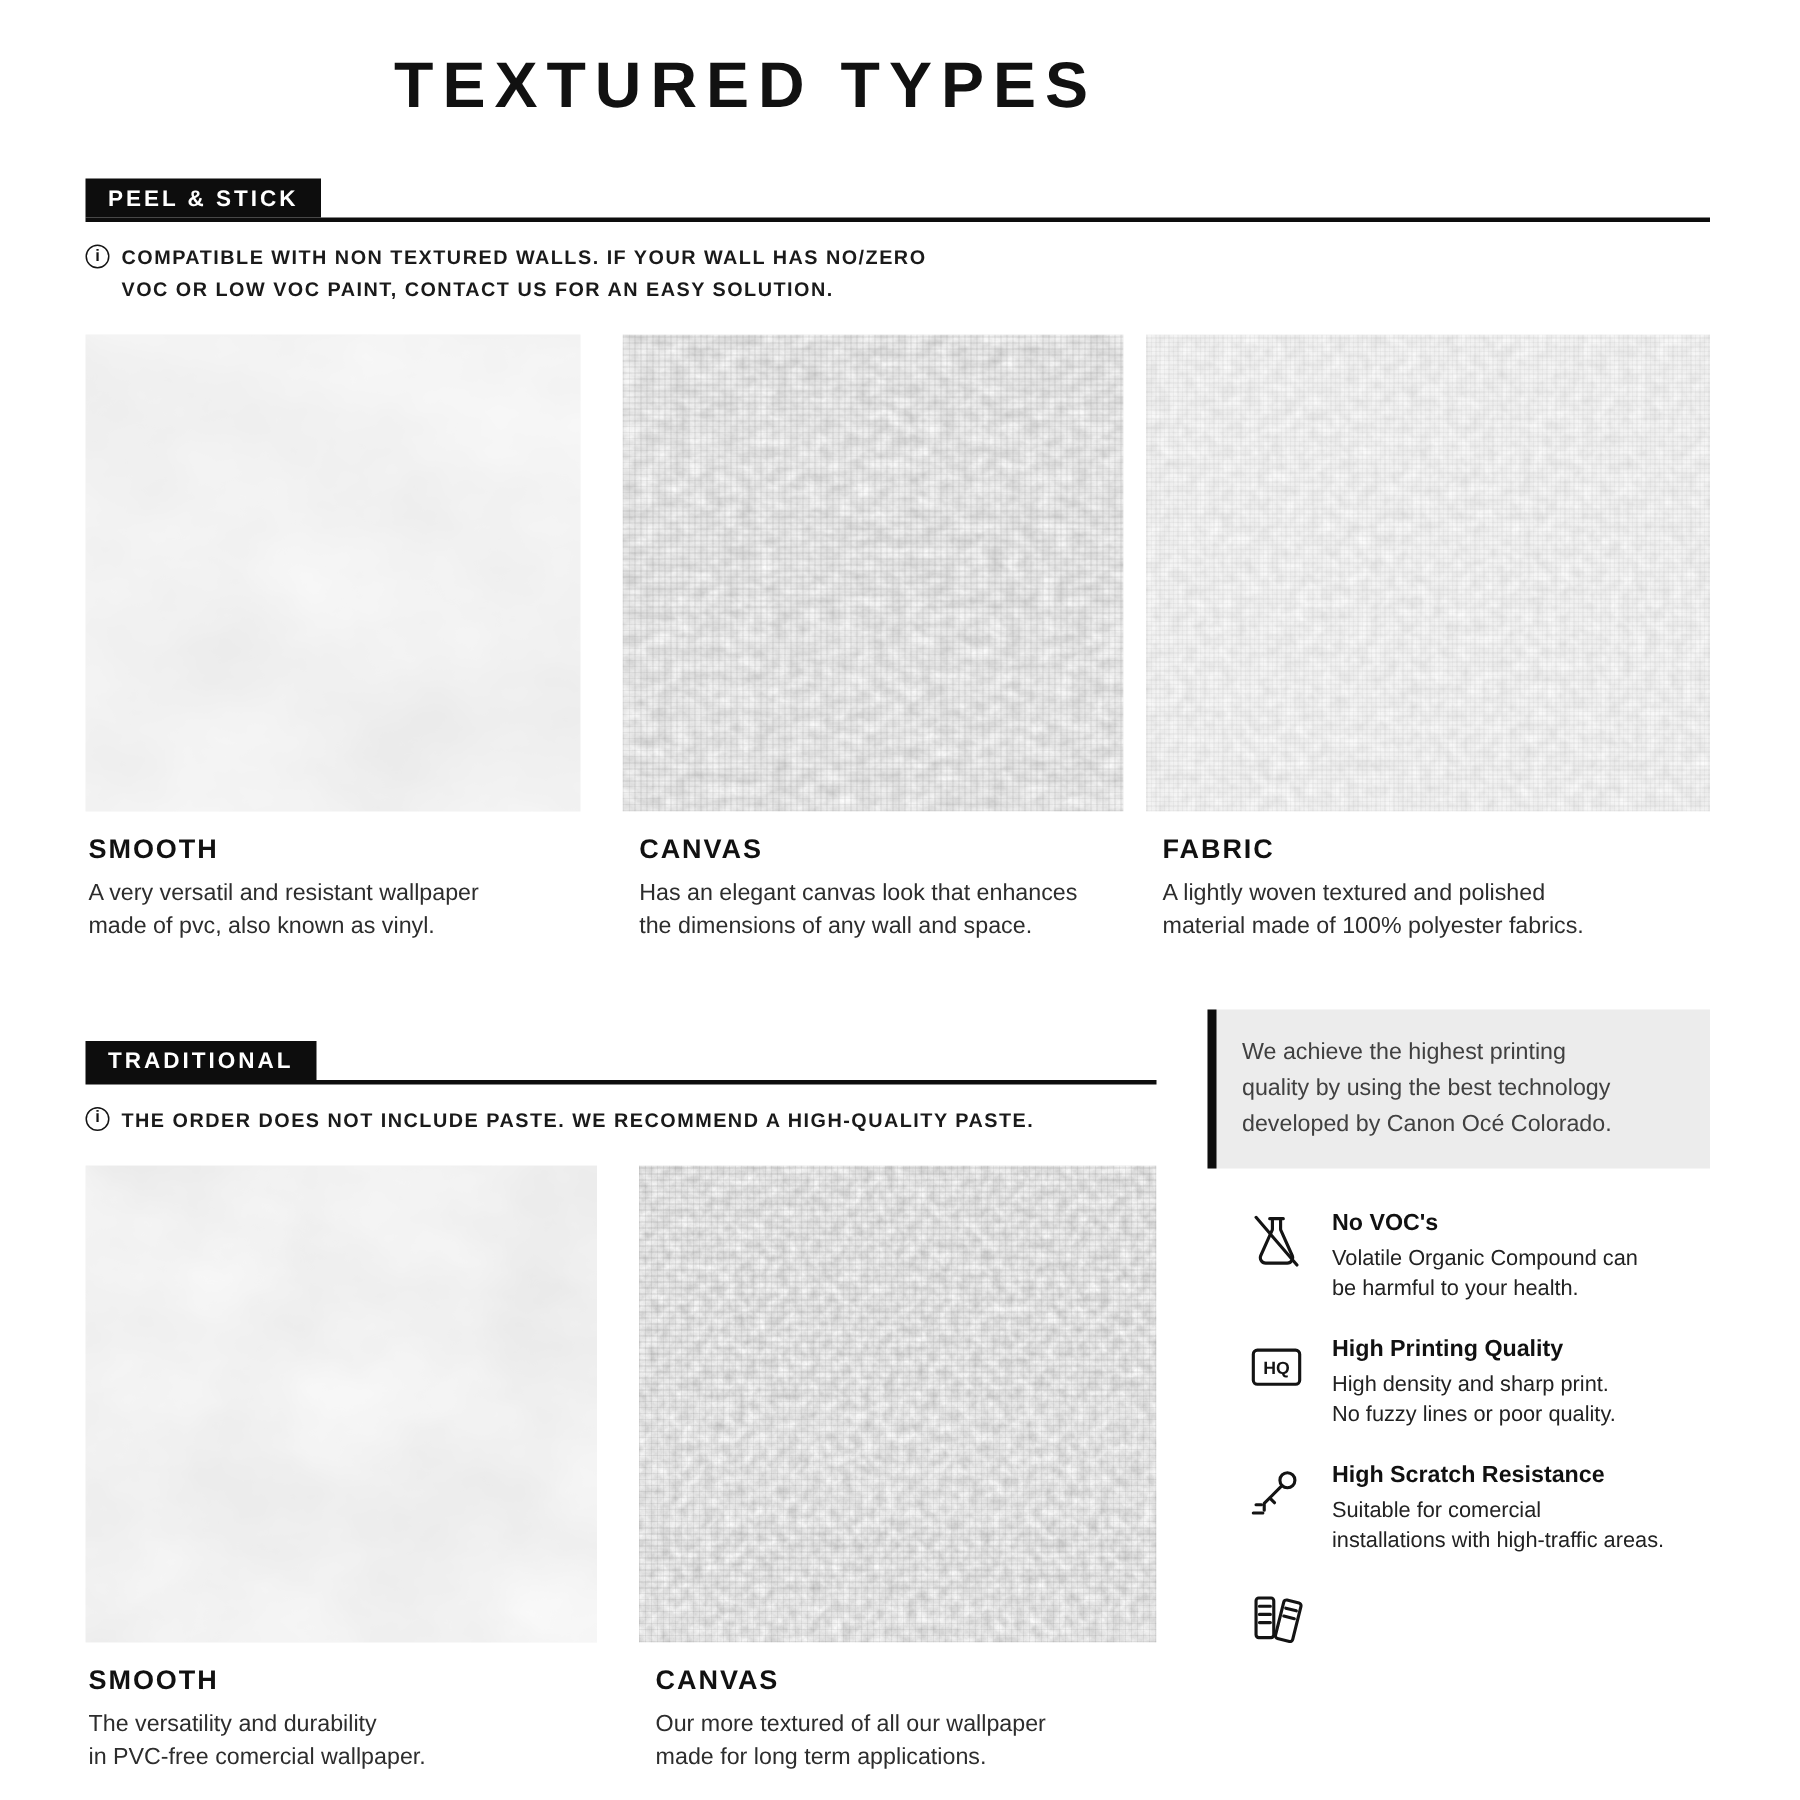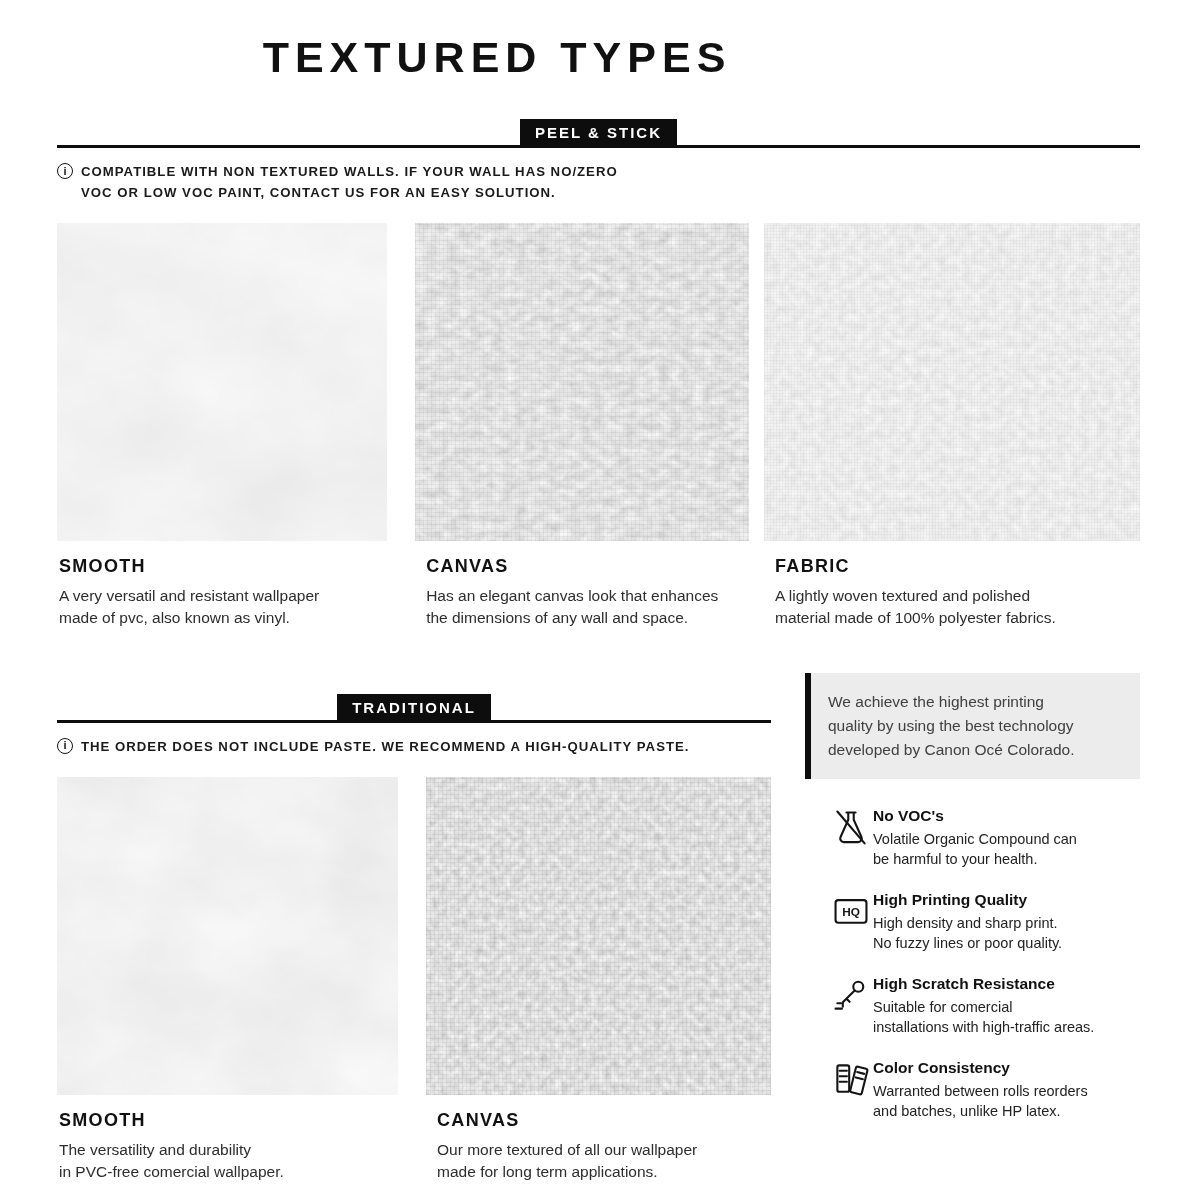--- a/index.html
+++ b/index.html
@@ -6,21 +6,21 @@
   html,body { margin:0; padding:0; background:#ffffff; }
   body { font-family:"Liberation Sans", sans-serif; color:#141414; }
 
   .page { position:relative; width:1200px; height:1200px; padding:0 60px 0 57px; overflow:hidden; background:#fff; }
 
   .title {
     width:880px; margin:34px 0 0 0; text-align:center;
     font-size:43px; font-weight:700; letter-spacing:6px; line-height:1.1; color:#111;
   }
 
-  .sec-head { margin-top:38px; border-bottom:3px solid #0d0d0d; line-height:0;text-align:center; }
+  .sec-head { margin-top:38px; border-bottom:3px solid #0d0d0d; line-height:0; }
   .badge {
     display:inline-block; background:#0d0d0d; color:#ffffff;
     font-size:15px; font-weight:700; letter-spacing:2px; line-height:1;
     padding:6px 15px 5px 15px;
   }
 
   .note { margin-top:14px; display:flex; align-items:flex-start; gap:8px; }
   .info-icon {
     flex:0 0 auto; width:16px; height:16px; margin-top:1px;
     border:1.6px solid #141414; border-radius:50%;
@@ -67,21 +67,21 @@
   .bottom-left { width:714px; }
   .bottom-right { width:335px; margin-left:34px; padding-top:17px; }
 
   .quote-box {
     background:#ececec; border-left:6px solid #0d0d0d;
     padding:17px 16px 17px 17px;
   }
   .quote-text { font-size:15.5px; line-height:1.55; color:#404040; white-space:pre-line; }
 
   .features { margin-top:28px; padding-left:26px; }
-  .feature { display:flex; align-items:flex-start; gap:2px; margin-bottom:22px;margin-top:20px; }
+  .feature { display:flex; align-items:flex-start; gap:17px; margin-bottom:22px;margin-top:20px; }
   .feat-ic { flex:0 0 auto; width:40px; height:40px; stroke:#141414; fill:none; stroke-width:2.3; stroke-linecap:round; stroke-linejoin:round; }
   .hq-text { font-family:"Liberation Sans", sans-serif; font-size:13px; font-weight:700; fill:#141414; stroke:none; text-anchor:middle; }
   .feat-title { font-size:15.5px; font-weight:700; color:#111; }
   .feat-desc { margin-top:4px; font-size:14.5px; line-height:1.38; color:#222; white-space:pre-line; }
 </style>
 </head>
 <body>
 
 <svg width="0" height="0" style="position:absolute" aria-hidden="true">
   <defs>
@@ -291,24 +291,19 @@
 
         <div class="feature">
           <svg class="feat-ic" viewBox="0 0 44 44">
             <rect x="7" y="7" width="13" height="29" rx="2"></rect>
             <path d="M9.5 13h8 M9.5 19h8 M9.5 25h8"></path>
             <g transform="rotate(14 30 24)">
               <rect x="24" y="9" width="13" height="29" rx="2"></rect>
               <path d="M26.5 15h8 M26.5 21h8"></path>
             </g>
           </svg>
-          <div>
-            <div class="feat-title">Color Consistency</div>
-            <div class="feat-desc">Warranted between rolls reorders
-and batches, unlike HP latex.</div>
-          </div>
         </div>
 
       </div>
     </div>
 
   </div>
 </div>
 
 </body></html>

